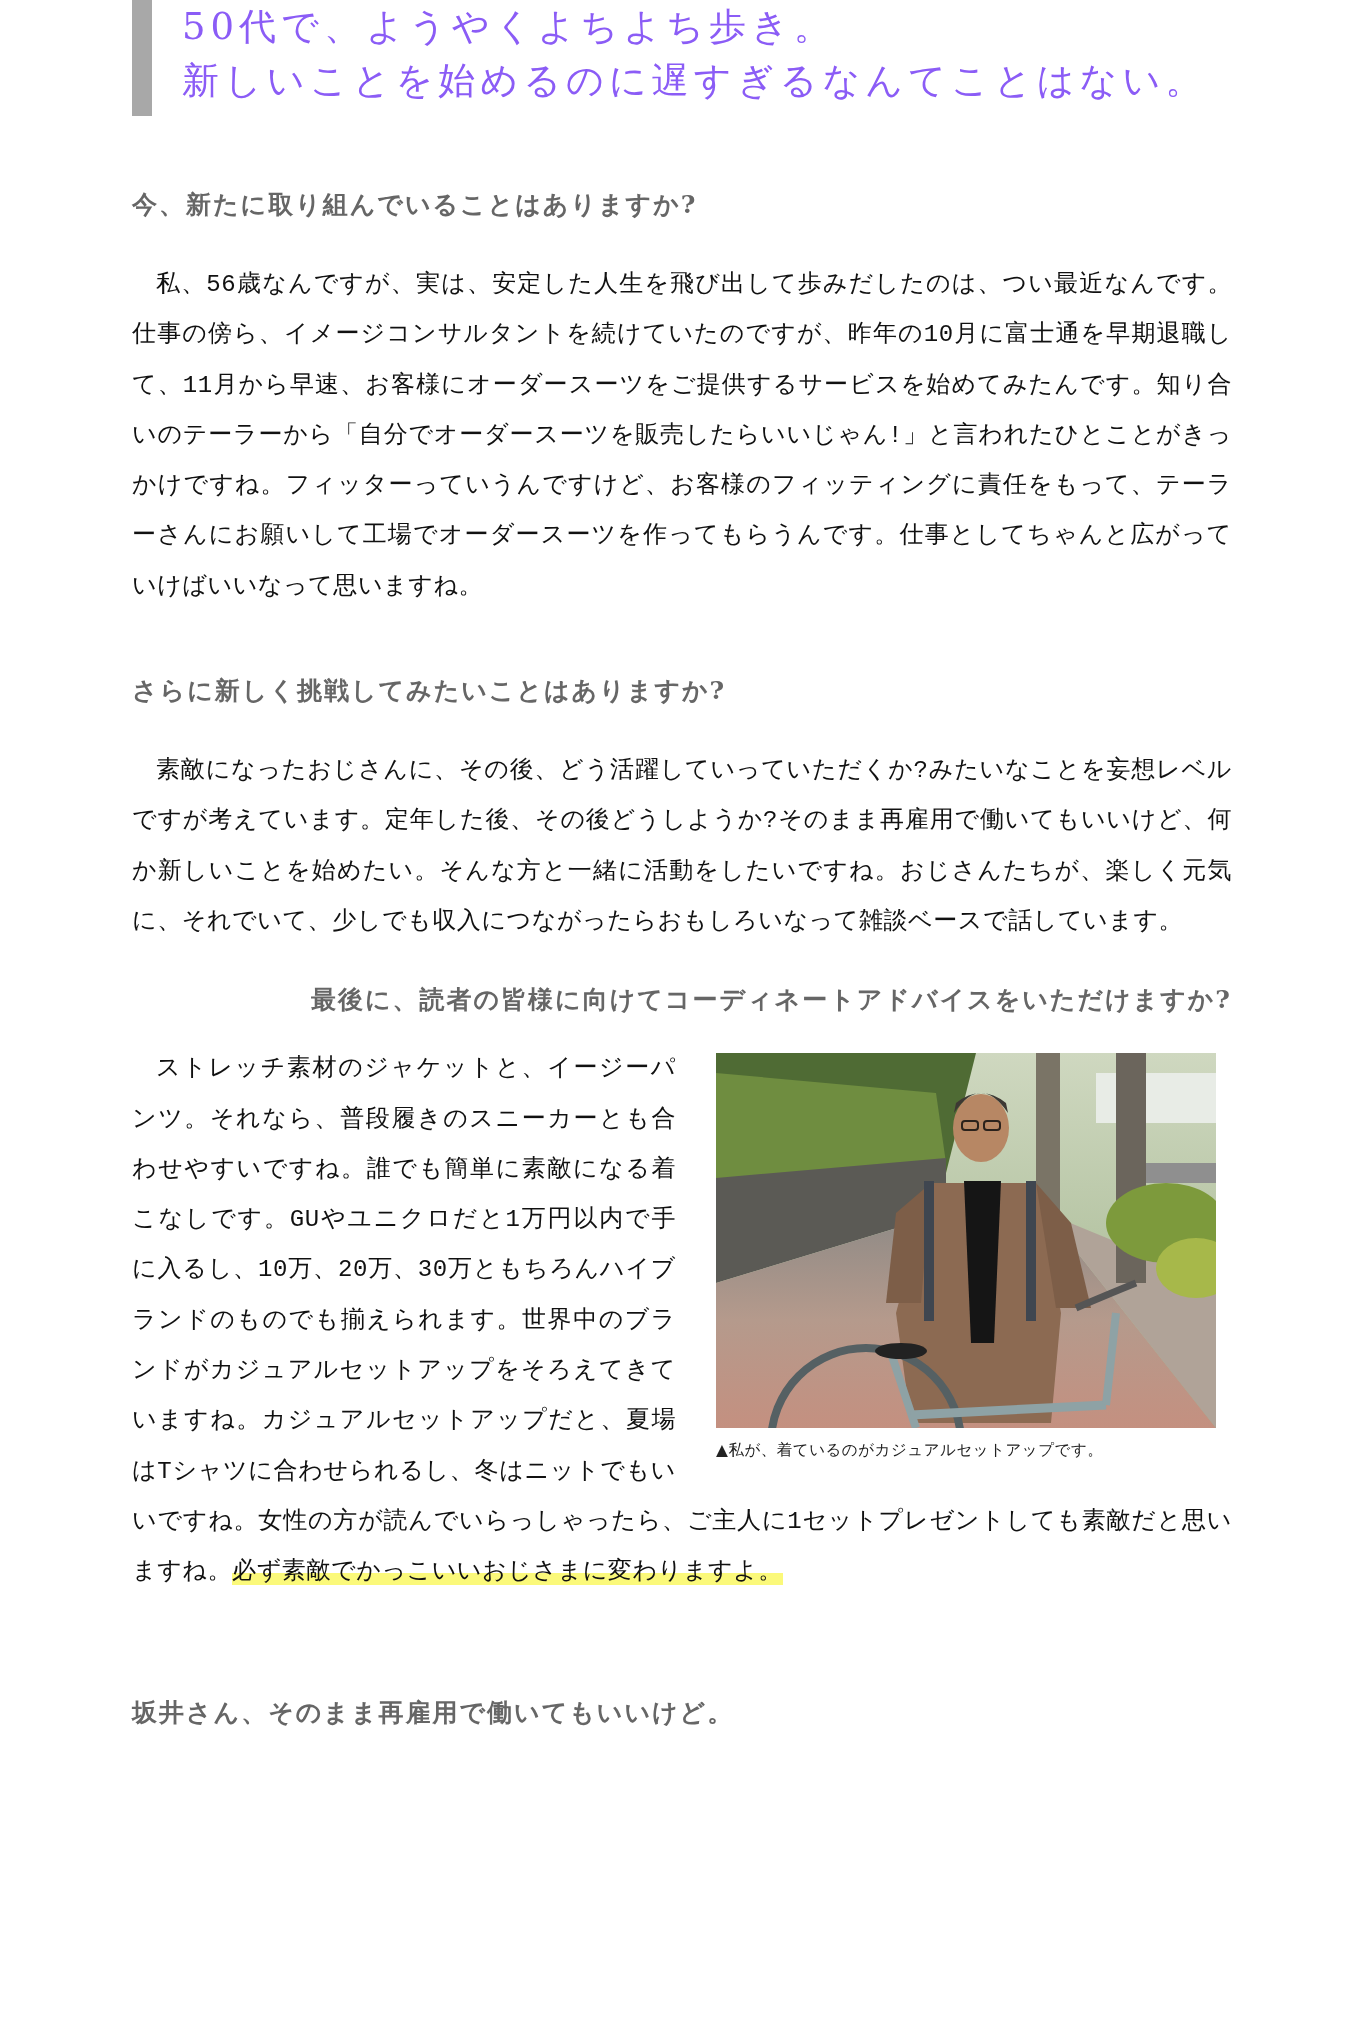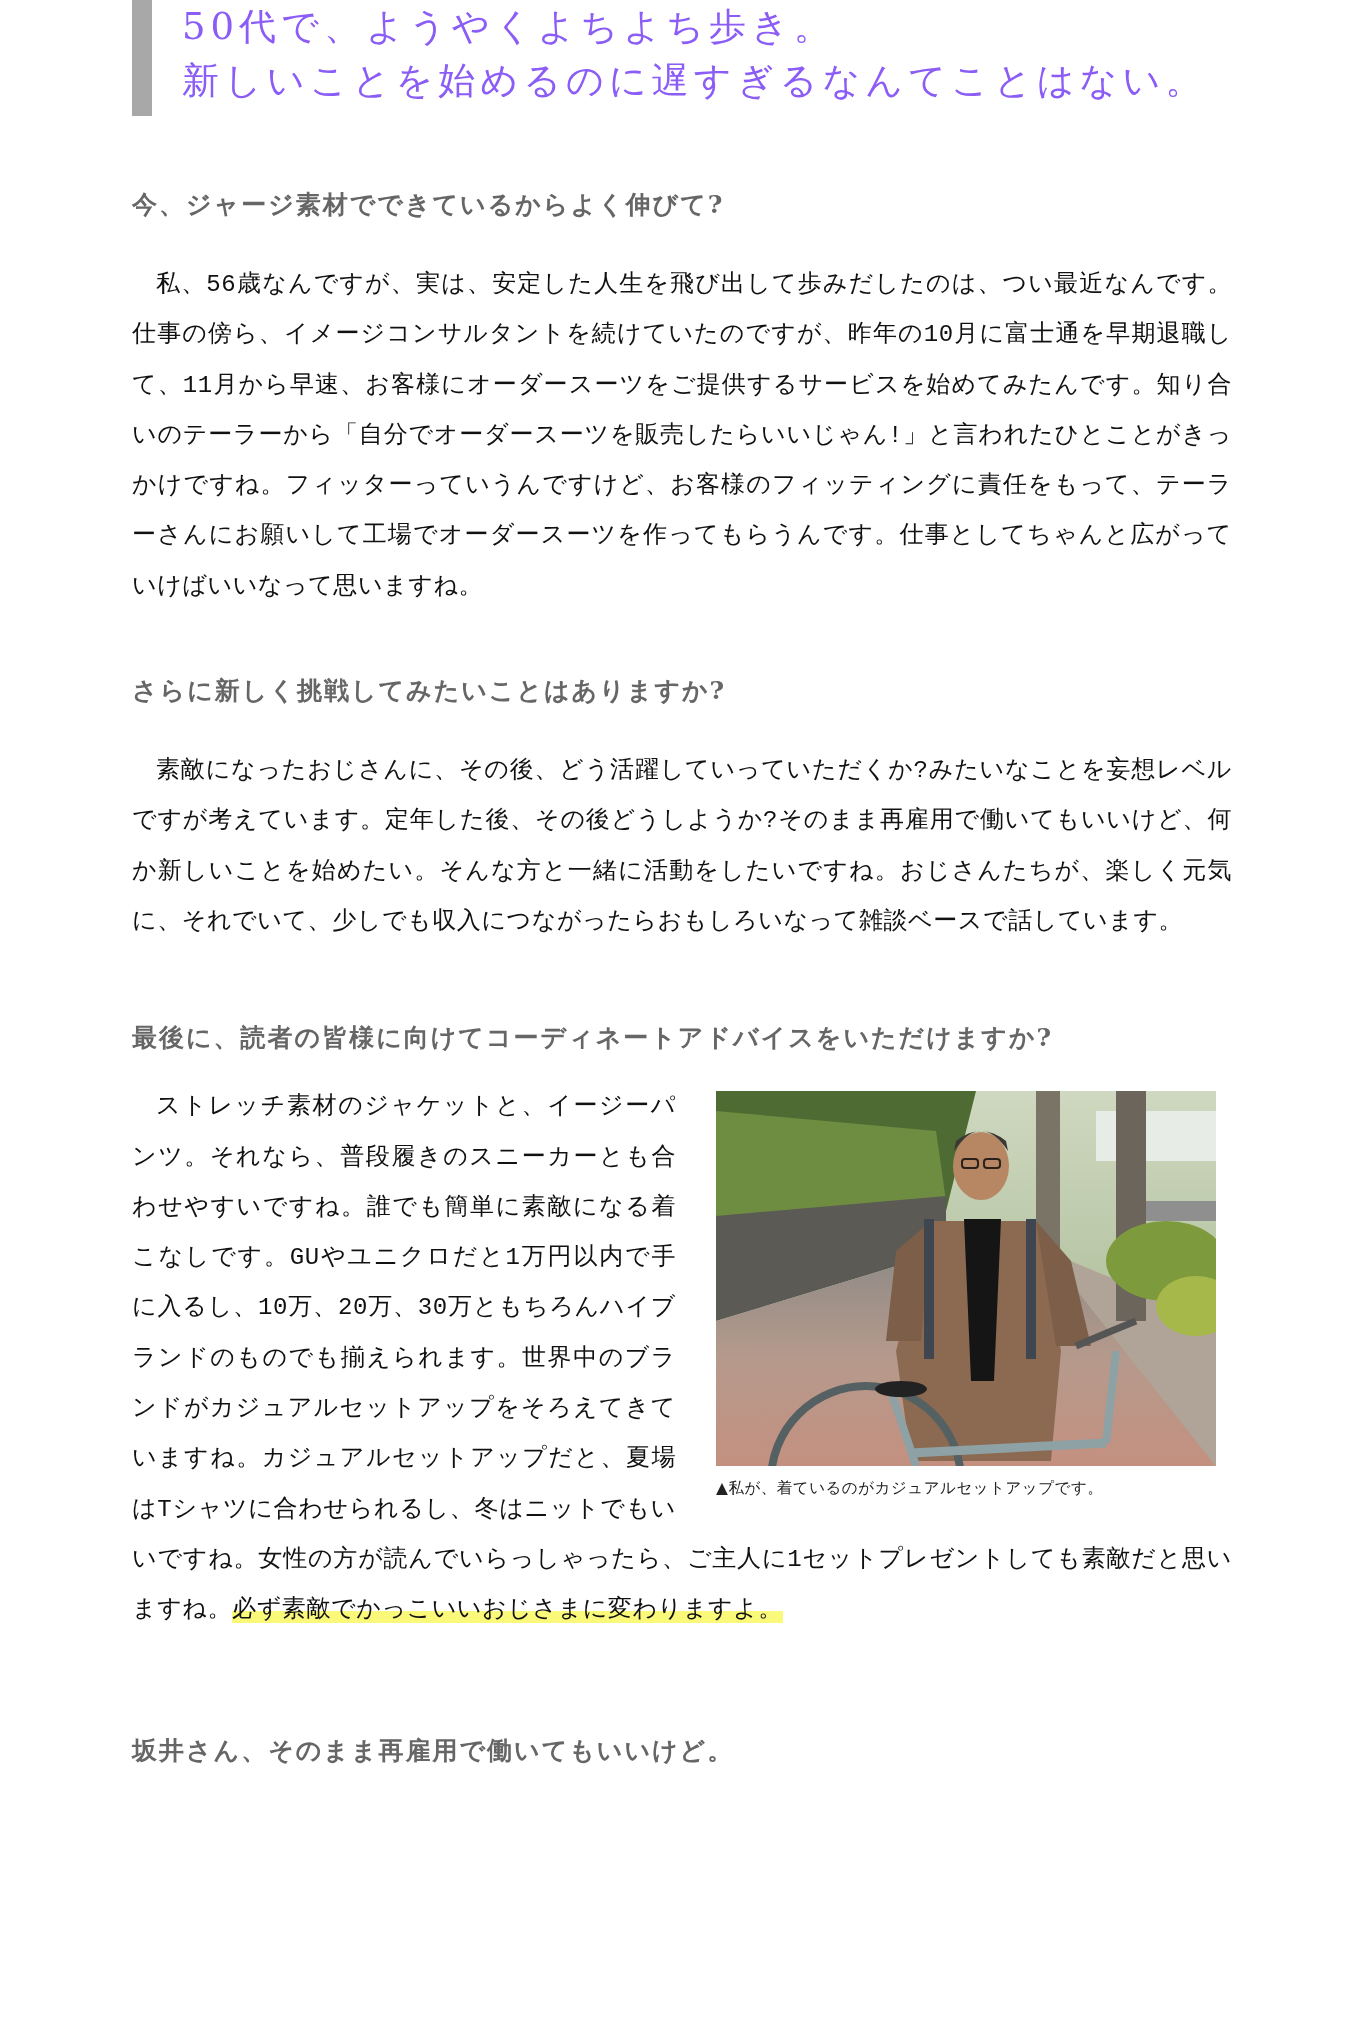--- a/index.html
+++ b/index.html
@@ -68,27 +68,27 @@
 <body>
 
 <div class="article">
 
   <div class="lead">
     <div class="lead-bar"></div>
     <div class="lead-line">50代で、ようやくよちよち歩き。</div>
     <div class="lead-line">新しいことを始めるのに遅すぎるなんてことはない。</div>
   </div>
 
-  <h2 class="q-heading" style="margin-top:72px;">今、ジャージ素材でできているからよく伸びて?</h2>
+  <h2 class="q-heading" style="margin-top:72px;">今、新たに取り組んでいることはありますか?</h2>
   <p class="para" style="margin-top:38px;">私、56歳なんですが、実は、安定した人生を飛び出して歩みだしたのは、つい最近なんです。仕事の傍ら、イメージコンサルタントを続けていたのですが、昨年の10月に富士通を早期退職して、11月から早速、お客様にオーダースーツをご提供するサービスを始めてみたんです。知り合いのテーラーから「自分でオーダースーツを販売したらいいじゃん!」と言われたひとことがきっかけですね。フィッターっていうんですけど、お客様のフィッティングに責任をもって、テーラーさんにお願いして工場でオーダースーツを作ってもらうんです。仕事としてちゃんと広がっていけばいいなって思いますね。</p>
 
   <h2 class="q-heading" style="margin-top:62px;">さらに新しく挑戦してみたいことはありますか?</h2>
   <p class="para" style="margin-top:38px;">素敵になったおじさんに、その後、どう活躍していっていただくか?みたいなことを妄想レベルですが考えています。定年した後、その後どうしようか?そのまま再雇用で働いてもいいけど、何か新しいことを始めたい。そんな方と一緒に活動をしたいですね。おじさんたちが、楽しく元気に、それでいて、少しでも収入につながったらおもしろいなって雑談ベースで話しています。</p>
 
-  <h2 class="q-heading" style="margin-top:74px;">最後に、読者の皆様に向けてコーディネートアドバイスをいただけますか?</h2>
+  <h2 class="q-heading" style="margin-top:36px;text-align:right;">最後に、読者の皆様に向けてコーディネートアドバイスをいただけますか?</h2>
 
   <div class="float-block" style="margin-top:27px;">
     <div class="figure" style="margin-top:9px;">
       <svg class="photo" viewBox="0 0 500 375" width="500" height="375" preserveAspectRatio="none">
         <defs>
           <linearGradient id="sky" x1="0" y1="0" x2="0" y2="1">
             <stop offset="0" stop-color="#cfd8c0"></stop>
             <stop offset="1" stop-color="#9fb38a"></stop>
           </linearGradient>
           <linearGradient id="ground" x1="0" y1="0" x2="0" y2="1">

